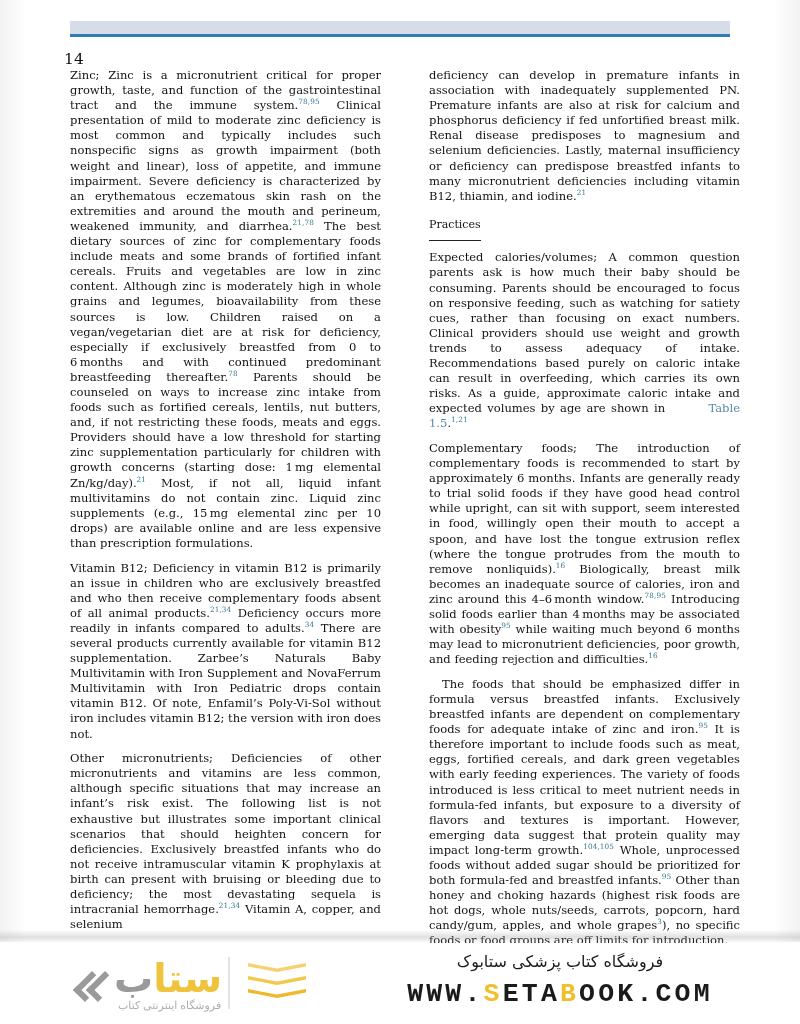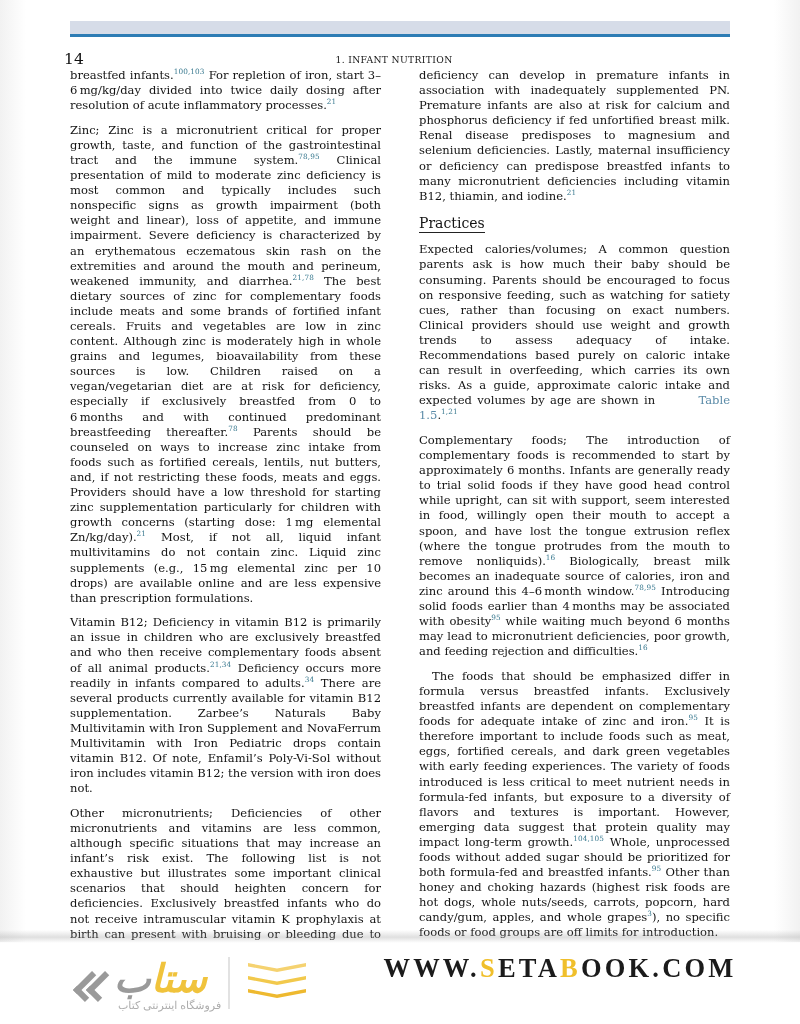--- a/index.html
+++ b/index.html
@@ -102,21 +102,21 @@
     width: 660px;
     height: 860px;
   }
   .col {
     position: absolute;
     top: 0;
     width: 311px;
     height: 860px;
   }
   .col-left  { left: 0; }
-  .col-right { left: 349px; }
+  .col-right { left: 359px; }
 
   p.para {
     margin: 0 0 9.5px 0;
     font-size: 11.55px;
     line-height: 15.1px;
     text-align: justify;
     text-justify: inter-word;
     hyphens: manual;
     color: #131313;
     font-family: "DejaVu Serif", "Liberation Serif", serif;
@@ -144,26 +144,26 @@
     font-size: 14.2px;
     font-weight: bold;
     letter-spacing: 0.1px;
     color: #111;
     font-family: "DejaVu Serif", "Liberation Serif", serif;
   }
   h2.sec-head .sec-letter { margin-right: 7px; }
 
   h3.sub-head {
     margin: 0 8px 5px 0;
-    font-size: 14px;
+    font-size: 11px;
     font-weight: normal;
     color: #131313;
     display: inline-block;
     border-bottom: 1px solid #222;
-    padding-bottom: 2px;
+    padding-bottom: 8px;
     line-height: 14px;
     font-family: "DejaVu Serif", "Liberation Serif", serif;
   }
   .sub-head-wrap { margin: 0 0 4px 0; }
 
   
   .brand-bar {
     position: absolute;
     left: 0;
     top: 943px;
@@ -202,21 +202,20 @@
     position: absolute;
     left: 36px;
     top: 6px;
     font-size: 39px;
     line-height: 44px;
     font-family: "DejaVu Sans", "Liberation Sans", sans-serif;
     color: #9a9a9a;
     direction: rtl;
     white-space: nowrap;
     font-weight: bold;
-    font-style: italic;
   }
   .logo-script .gold { color: #f0c33c; }
 
   .logo-tagline {
     position: absolute;
     left: 40px;
     top: 48px;
     font-size: 11px;
     font-family: Liberation Serif, serif;
     color: #adadad;
@@ -267,45 +266,43 @@
     color: #1b1b1b;
     direction: rtl;
     line-height: 26px;
     white-space: nowrap;
   }
   .brand-url {
     margin-top: 4px;
     font-size: 26.5px;
     font-weight: bold;
     letter-spacing: 3.2px;
-    font-family: Liberation Serif, serif;
+    font-family: Liberation Mono, monospace;
     color: #1b1b1b;
     white-space: nowrap;
   }
   .brand-url .gold { color: #f0bf2b; }
 </style>
 </head>
 <body>
 
 <div class="page-sheet">
 
   <div class="page-side-shade-l"></div>
   <div class="page-side-shade-r"></div>
 
   <div class="head-band"></div>
   <div class="head-rule"></div>
   <div class="head-row">
     <div class="folio">14</div>
-    <div class="running-title">1.  INFANT NUTRITION</div>
   </div>
 
   <div class="columns">
 
     <div class="col col-left">
-      <p class="para">breastfed infants.<sup class="ref">100,103</sup> For repletion of iron, start 3–6 mg/kg/day divided into twice daily dosing after resolution of acute inflammatory processes.<sup class="ref">21</sup></p>
       <p class="para"><span class="run-in">Zinc;</span> Zinc is a micronutrient critical for proper growth, taste, and function of the gastrointestinal tract and the immune system.<sup class="ref">78,95</sup> Clinical presentation of mild to moderate zinc deficiency is most common and typically includes such nonspecific signs as growth impairment (both weight and linear), loss of appetite, and immune impairment. Severe deficiency is characterized by an erythematous eczematous skin rash on the extremities and around the mouth and perineum, weakened immunity, and diarrhea.<sup class="ref">21,78</sup> The best dietary sources of zinc for complementary foods include meats and some brands of fortified infant cereals. Fruits and vegetables are low in zinc content. Although zinc is moderately high in whole grains and legumes, bioavailability from these sources is low. Children raised on a vegan/vegetarian diet are at risk for deficiency, especially if exclusively breastfed from 0 to 6 months and with continued predominant breastfeeding thereafter.<sup class="ref">78</sup> Parents should be counseled on ways to increase zinc intake from foods such as fortified cereals, lentils, nut butters, and, if not restricting these foods, meats and eggs. Providers should have a low threshold for starting zinc supplementation particularly for children with growth concerns (starting dose: 1 mg elemental Zn/kg/day).<sup class="ref">21</sup> Most, if not all, liquid infant multivitamins do not contain zinc. Liquid zinc supplements (e.g., 15 mg elemental zinc per 10 drops) are available online and are less expensive than prescription formulations.</p>
       <p class="para"><span class="run-in">Vitamin B12;</span> Deficiency in vitamin B12 is primarily an issue in children who are exclusively breastfed and who then receive complementary foods absent of all animal products.<sup class="ref">21,34</sup> Deficiency occurs more readily in infants compared to adults.<sup class="ref">34</sup> There are several products currently available for vitamin B12 supplementation. Zarbee’s Naturals Baby Multivitamin with Iron Supplement and NovaFerrum Multivitamin with Iron Pediatric drops contain vitamin B12. Of note, Enfamil’s Poly-Vi-Sol without iron includes vitamin B12; the version with iron does not.</p>
       <p class="para tight"><span class="run-in">Other micronutrients;</span> Deficiencies of other micronutrients and vitamins are less common, although specific situations that may increase an infant’s risk exist. The following list is not exhaustive but illustrates some important clinical scenarios that should heighten concern for deficiencies. Exclusively breastfed infants who do not receive intramuscular vitamin K prophylaxis at birth can present with bruising or bleeding due to deficiency; the most devastating sequela is intracranial hemorrhage.<sup class="ref">21,34</sup> Vitamin A, copper, and selenium</p>
     </div>
 
     <div class="col col-right">
       <p class="para">deficiency can develop in premature infants in association with inadequately supplemented PN. Premature infants are also at risk for calcium and phosphorus deficiency if fed unfortified breast milk. Renal disease predisposes to magnesium and selenium deficiencies. Lastly, maternal insufficiency or deficiency can predispose breastfed infants to many micronutrient deficiencies including vitamin B12, thiamin, and iodine.<sup class="ref">21</sup></p>
 
 
       <div class="sub-head-wrap">
@@ -333,16 +330,17 @@
     <div class="logo-tagline">فروشگاه اینترنتی کتاب</div>
     <div class="logo-divider"></div>
     <div class="logo-mark">
       <i class="m1"></i>
         <i class="m2"></i>
         <i class="m3"></i>
     </div>
   </div>
 
   <div class="brand-right">
+    <div class="brand-fa">فروشگاه کتاب پزشکی ستابوک</div>
     <div class="brand-url"><span>WWW.</span><span class="gold">S</span><span>ETA</span><span class="gold">B</span><span>OOK.COM</span></div>
   </div>
 
 </div>
 
 </body></html>

